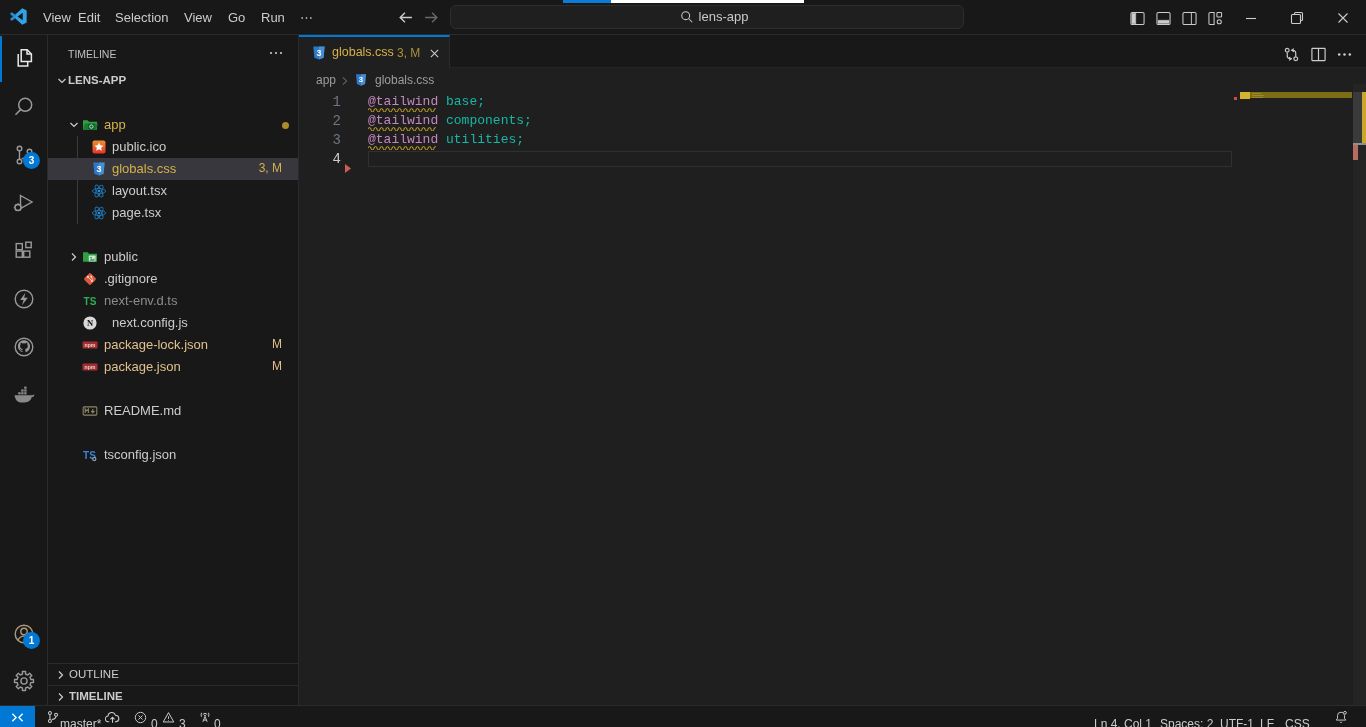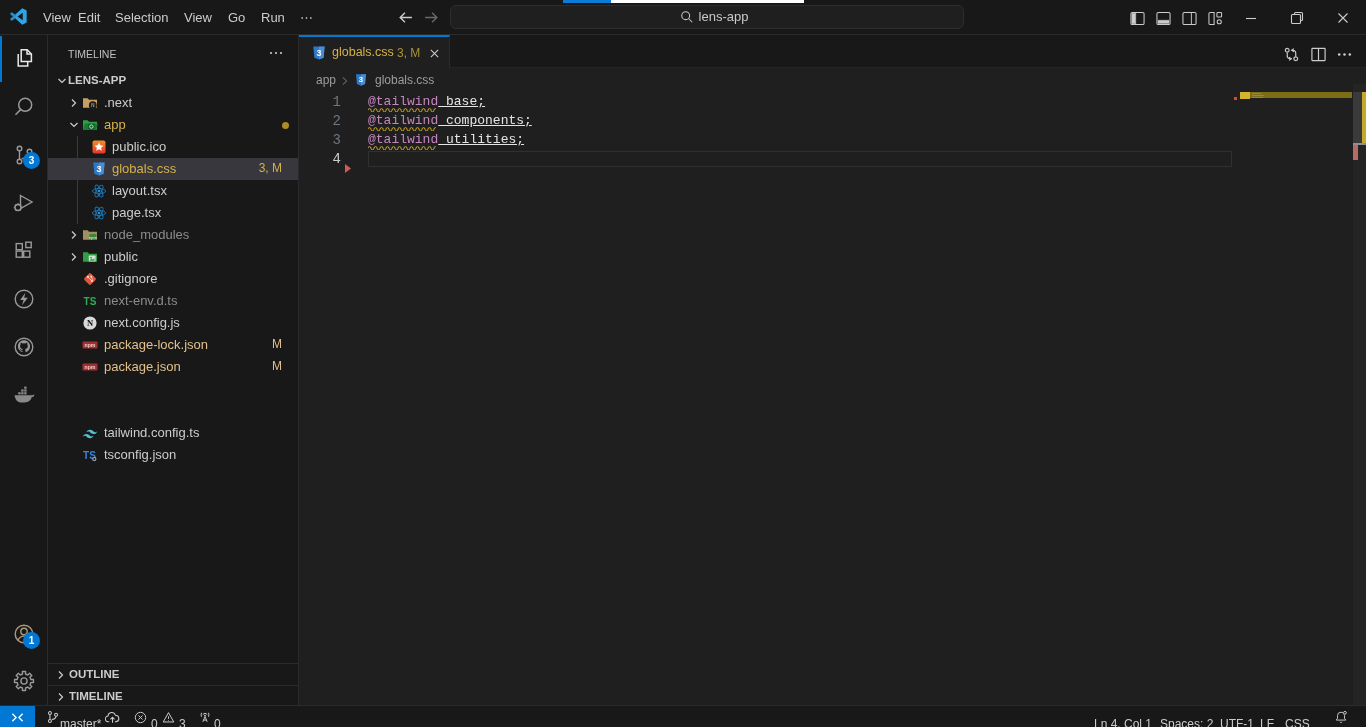--- a/index.html
+++ b/index.html
@@ -41,21 +41,21 @@
 #tabsbar { position:absolute; left:0; top:0; width:1067px; height:33px; background:#181818; }
 #tab1 { position:absolute; left:0; top:0; width:151px; height:33px; background:#1f1f1f;
   border-top:2px solid #0078d4; border-right:1px solid #2b2b2b; }
 #breadcrumb { position:absolute; left:0; top:33px; width:1067px; height:24px; background:#1f1f1f;
   font-size:13px; color:#9d9d9d; }
 .codeline { position:absolute; left:69px; height:19px; line-height:19px;
   font-family:"Liberation Mono", monospace; font-size:13px; white-space:pre; }
 .lnum { position:absolute; width:42px; text-align:right; height:19px; line-height:19px;
   font-family:"Liberation Mono", monospace; font-size:14px; color:#6e7681; }
 .kw { color:#c586c0; }
-.id { color:#e5e5e5;text-decoration:underline; }
+.id { color:#14b8a6; }
 .squig { position:absolute; width:68px; height:5px; }
 
 
 #statusbar { position:absolute; left:0; top:705px; width:1366px; height:22px;
   background:#181818; border-top:1px solid #2b2b2b; color:#cccccc; font-size:12px; }
 #remote { position:absolute; left:0; top:0; width:35px; height:21px; background:#0078d4; }
 .sb { position:absolute; top:0; height:21px; line-height:21px; white-space:nowrap;margin-top:8px; }
 </style>
 </head>
 <body>
@@ -196,31 +196,20 @@
         <circle cx="13" cy="8" r="1.1"></circle>
     </svg>
 
     <div class="row" style="top:35px;height:22px;">
       <svg class="chev" style="left:6px" width="16" height="16" viewBox="0 0 16 16" fill="none" stroke="#cccccc" stroke-width="1.2">
           <path d="M4.5 6 L8 9.5 L11.5 6"></path>
         </svg>
       <span class="rlabel" style="left:20px;font-weight:bold;font-size:11.5px;top:4px;">LENS-APP</span>
     </div>
 
-    <div class="row" style="top:57px">
-      <svg class="chev" style="left:18px" width="16" height="16" viewBox="0 0 16 16" fill="none" stroke="#cccccc" stroke-width="1.2">
-          <path d="M6 4.5 L9.5 8 L6 11.5"></path>
-        </svg>
-      <svg class="ricon" style="left:34px" width="16" height="16" viewBox="0 0 16 16">
-        <path fill="#c89f62" d="M1 3.2 h4.6 l1.4 1.6 h8 v8 h-14 z"></path>
-        <circle cx="10.8" cy="10.2" r="3.9" fill="#1d1d1d"></circle>
-        <text x="10.8" y="12" font-size="4.5" fill="#cccccc" text-anchor="middle" font-family="Liberation Sans">N</text>
-      </svg>
-      <span class="rlabel" style="left:56px">.next</span>
-    </div>
 
     <div class="row" style="top:79px">
       <svg class="chev" style="left:18px" width="16" height="16" viewBox="0 0 16 16" fill="none" stroke="#cccccc" stroke-width="1.2">
           <path d="M4.5 6 L8 9.5 L11.5 6"></path>
         </svg>
       <svg class="ricon" style="left:34px" width="16" height="16" viewBox="0 0 16 16">
         <path fill="#2f9e44" d="M1 3.2 h4.6 l1.4 1.6 h8 v8 h-14 z"></path>
         <path fill="#1d7a33" d="M1 12.8 l2-6.4 h13 l-2 6.4 z"></path>
         <rect x="6.2" y="6.8" width="6.4" height="5.6" rx="0.8" fill="#0b5f24"></rect>
         <circle cx="9.4" cy="9.6" r="1.7" fill="none" stroke="#d6efdc" stroke-width="0.9"></circle>
@@ -268,31 +257,20 @@
         <ellipse cx="8" cy="8" rx="6.6" ry="2.5"></ellipse>
         <ellipse cx="8" cy="8" rx="6.6" ry="2.5" transform="rotate(60 8 8)"></ellipse>
         <ellipse cx="8" cy="8" rx="6.6" ry="2.5" transform="rotate(120 8 8)"></ellipse>
         <circle cx="8" cy="8" r="1.3" fill="#2d8fd0" stroke="none"></circle>
       </svg>
       <span class="rlabel" style="left:64px">layout.tsx</span>
     </div>
 
     <div class="abs" style="left:29px;top:101px;width:1px;height:88px;background:#3a3a3a;"></div>
 
-    <div class="row" style="top:189px">
-      <svg class="chev" style="left:18px" width="16" height="16" viewBox="0 0 16 16" fill="none" stroke="#cccccc" stroke-width="1.2">
-          <path d="M6 4.5 L9.5 8 L6 11.5"></path>
-        </svg>
-      <svg class="ricon" style="left:34px" width="16" height="16" viewBox="0 0 16 16">
-        <path fill="#a39060" d="M1 3.2 h4.6 l1.4 1.6 h8 v8 h-14 z"></path>
-        <rect x="7.4" y="7" width="7" height="5.8" rx="0.6" fill="#3e863d"></rect>
-        <text x="10.9" y="11.6" font-size="4.3" fill="#d8eed8" text-anchor="middle" font-family="Liberation Sans">npm</text>
-      </svg>
-      <span class="rlabel dim" style="left:56px">node_modules</span>
-    </div>
 
     <div class="row" style="top:211px">
       <svg class="chev" style="left:18px" width="16" height="16" viewBox="0 0 16 16" fill="none" stroke="#cccccc" stroke-width="1.2">
           <path d="M6 4.5 L9.5 8 L6 11.5"></path>
         </svg>
       <svg class="ricon" style="left:34px" width="16" height="16" viewBox="0 0 16 16">
         <path fill="#2f9e44" d="M1 3.2 h4.6 l1.4 1.6 h8 v8 h-14 z"></path>
         <rect x="6.8" y="6.6" width="6.8" height="6" rx="0.6" fill="#d2e8d4"></rect>
         <circle cx="9" cy="8.6" r="0.9" fill="#2f9e44"></circle>
         <path d="M7.4 11.8 l2-2.2 1.4 1.2 1.6-1.8 v2.8 z" fill="#2f9e44"></path>
@@ -316,21 +294,21 @@
         <text x="8" y="12" font-size="10" font-weight="bold" fill="#2fae55" text-anchor="middle" font-family="Liberation Sans">TS</text>
       </svg>
       <span class="rlabel dim" style="left:56px">next-env.d.ts</span>
     </div>
 
     <div class="row" style="top:277px">
       <svg class="ricon" style="left:34px" width="16" height="16" viewBox="0 0 16 16">
         <circle cx="8" cy="8" r="6.6" fill="#d9d9d9"></circle>
         <text x="8" y="11" font-size="8.5" font-weight="bold" fill="#111111" text-anchor="middle" font-family="Liberation Serif">N</text>
       </svg>
-      <span class="rlabel" style="left:56px">next.config.js</span>
+      <span class="rlabel" style="left:64px">next.config.js</span>
     </div>
 
     <div class="row" style="top:299px">
       <svg class="ricon" style="left:34px" width="16" height="16" viewBox="0 0 16 16">
         <rect x="0.5" y="4.6" width="15" height="6.8" rx="1" fill="#a33030"></rect>
         <text x="8" y="9.9" font-size="5.2" font-weight="bold" fill="#e8c8c8" text-anchor="middle" font-family="Liberation Sans">npm</text>
       </svg>
       <span class="rlabel mod" style="left:56px">package-lock.json</span>
       <span class="gbadge mod">M</span>
     </div>
@@ -338,44 +316,45 @@
     <div class="row" style="top:321px">
       <svg class="ricon" style="left:34px" width="16" height="16" viewBox="0 0 16 16">
         <rect x="0.5" y="4.6" width="15" height="6.8" rx="1" fill="#a33030"></rect>
         <text x="8" y="9.9" font-size="5.2" font-weight="bold" fill="#e8c8c8" text-anchor="middle" font-family="Liberation Sans">npm</text>
       </svg>
       <span class="rlabel mod" style="left:56px">package.json</span>
       <span class="gbadge mod">M</span>
     </div>
 
 
-
-    <div class="row" style="top:387px">
-      <svg class="ricon" style="left:34px" width="16" height="16" viewBox="0 0 16 16" fill="#55c0ce">
-        <path d="M8 4.8 c-1.9 0-3.1.9-3.6 2.8 .7-.9 1.55-1.25 2.5-1 .54.13.93.52 1.36.94 .7.69 1.5 1.48 3.28 1.48 1.9 0 3.1-.95 3.6-2.85 -.7.95-1.55 1.3-2.5 1.05 -.54-.14-.93-.53-1.36-.95 -.7-.68-1.5-1.47-3.28-1.47z"></path>
-        <path d="M4.4 9 c-1.9 0-3.1.9-3.6 2.8 .7-.9 1.55-1.25 2.5-1 .54.13.93.52 1.36.94 .7.69 1.5 1.48 3.28 1.48 1.9 0 3.1-.95 3.6-2.85 -.7.95-1.55 1.3-2.5 1.05 -.54-.14-.93-.53-1.36-.95 -.7-.68-1.5-1.47-3.28-1.47z"></path>
-      </svg>
-      <span class="rlabel" style="left:56px">tailwind.config.ts</span>
-    </div>
+    <div class="row" style="top:365px">
+      <svg class="ricon" style="left:34px" width="16" height="16" viewBox="0 0 16 16" fill="none">
+        <rect x="1.2" y="3.9" width="13.6" height="8.2" rx="1" stroke="#8d8365" stroke-width="1.1"></rect>
+        <path d="M3.2 10 V6 l1.6 1.9 L6.4 6 v4" stroke="#8d8365" stroke-width="1.1"></path>
+        <path d="M10.8 6 v3.4 M9.1 8 l1.7 1.7 L12.5 8" stroke="#8d8365" stroke-width="1.1"></path>
+      </svg>
+      <span class="rlabel" style="left:56px">README.md</span>
+    </div>
+
 
     <div class="row" style="top:409px">
       <svg class="ricon" style="left:34px" width="16" height="16" viewBox="0 0 16 16">
         <text x="7.5" y="12" font-size="10" font-weight="bold" fill="#3787d6" text-anchor="middle" font-family="Liberation Sans">TS</text>
         <circle cx="12.3" cy="12" r="2.2" fill="#8a99a5"></circle>
         <circle cx="12.3" cy="12" r="0.9" fill="#181818"></circle>
       </svg>
       <span class="rlabel" style="left:56px">tsconfig.json</span>
     </div>
 
     <div class="abs" style="left:0;top:628px;width:250px;height:1px;background:#2b2b2b;"></div>
     <div class="row" style="top:629px">
       <svg class="chev" style="left:5px" width="16" height="16" viewBox="0 0 16 16" fill="none" stroke="#cccccc" stroke-width="1.2">
           <path d="M6 4.5 L9.5 8 L6 11.5"></path>
         </svg>
-      <span class="rlabel" style="left:21px;font-weight:bold;font-size:11.5px;top:4px;">OUTLINE</span>
+      <span class="rlabel" style="left:21px;font-weight:normal;font-size:11.5px;top:4px;">OUTLINE</span>
     </div>
     <div class="abs" style="left:0;top:650px;width:250px;height:1px;background:#2b2b2b;"></div>
     <div class="row" style="top:651px">
       <svg class="chev" style="left:5px" width="16" height="16" viewBox="0 0 16 16" fill="none" stroke="#cccccc" stroke-width="1.2">
           <path d="M6 4.5 L9.5 8 L6 11.5"></path>
         </svg>
       <span class="rlabel" style="left:21px;font-weight:bold;font-size:11.5px;top:4px;">TIMELINE</span>
     </div>
   </div>
 

